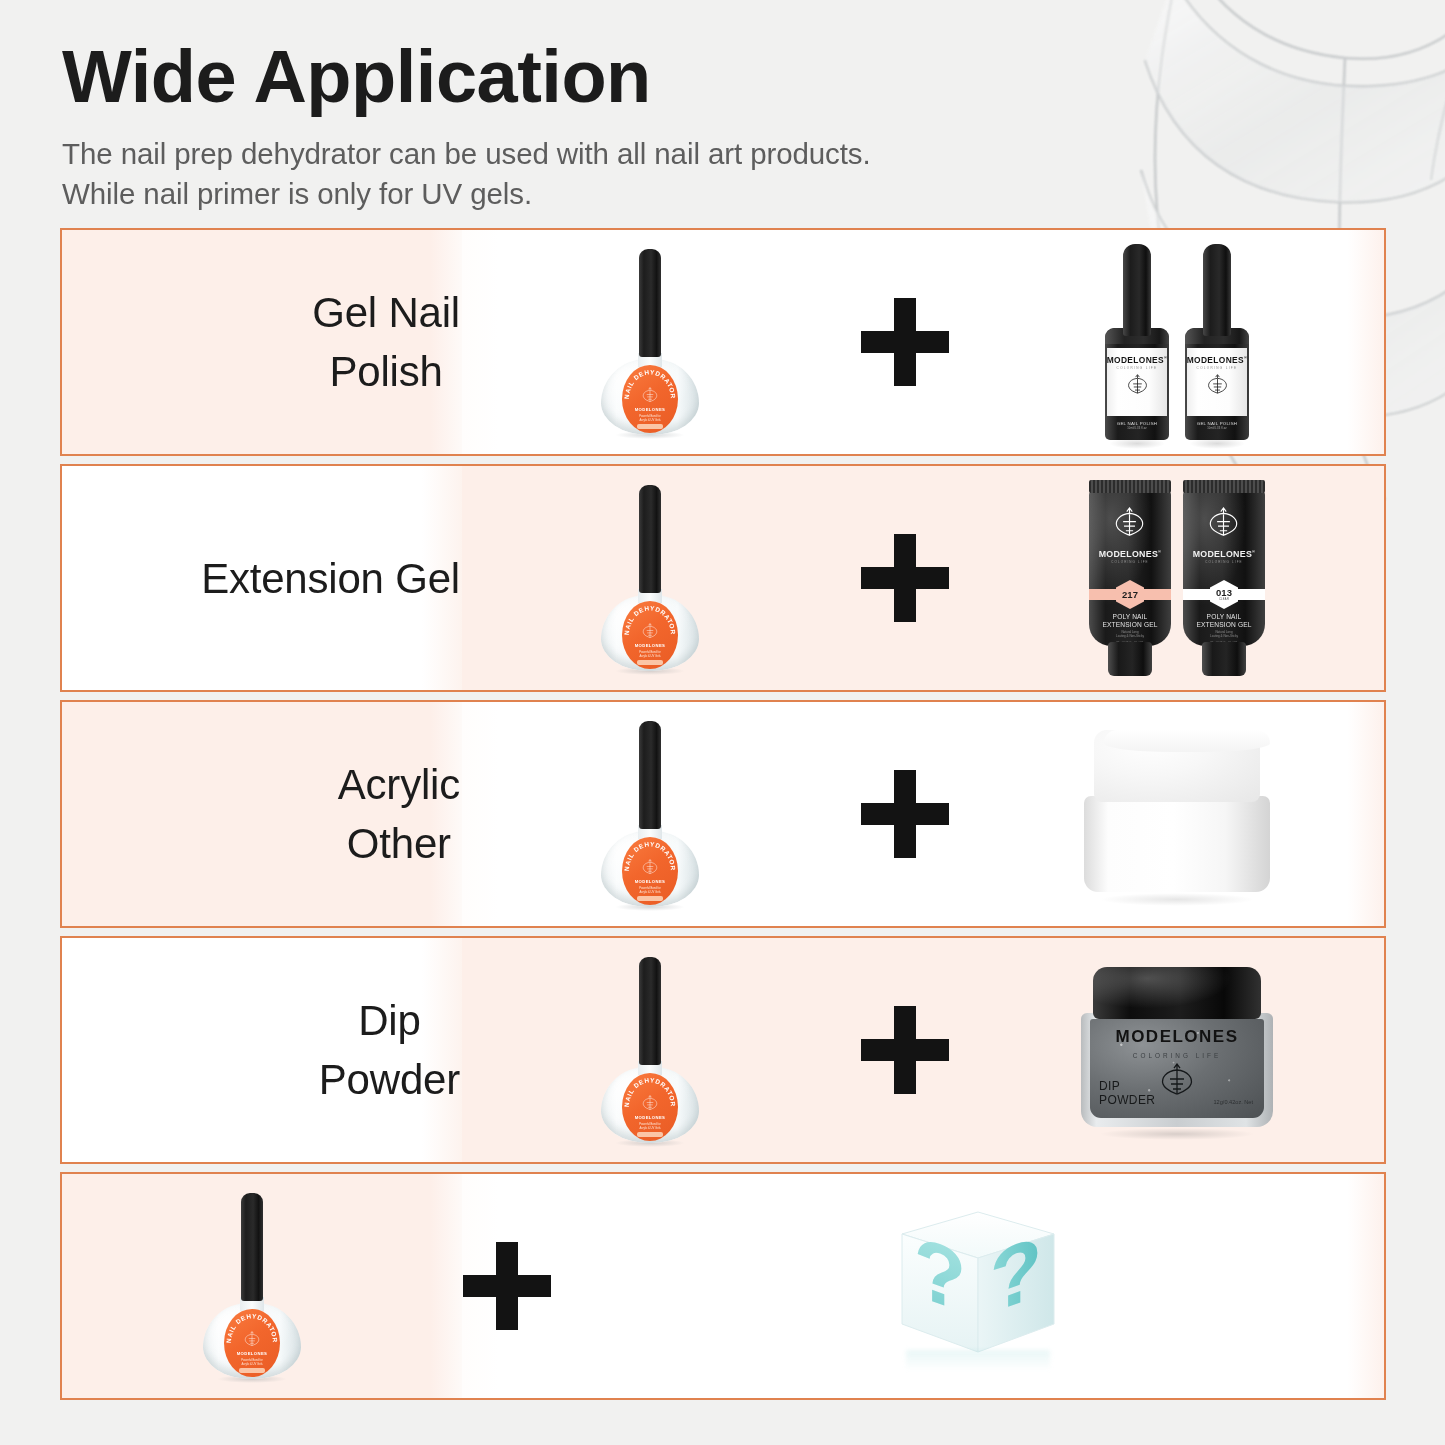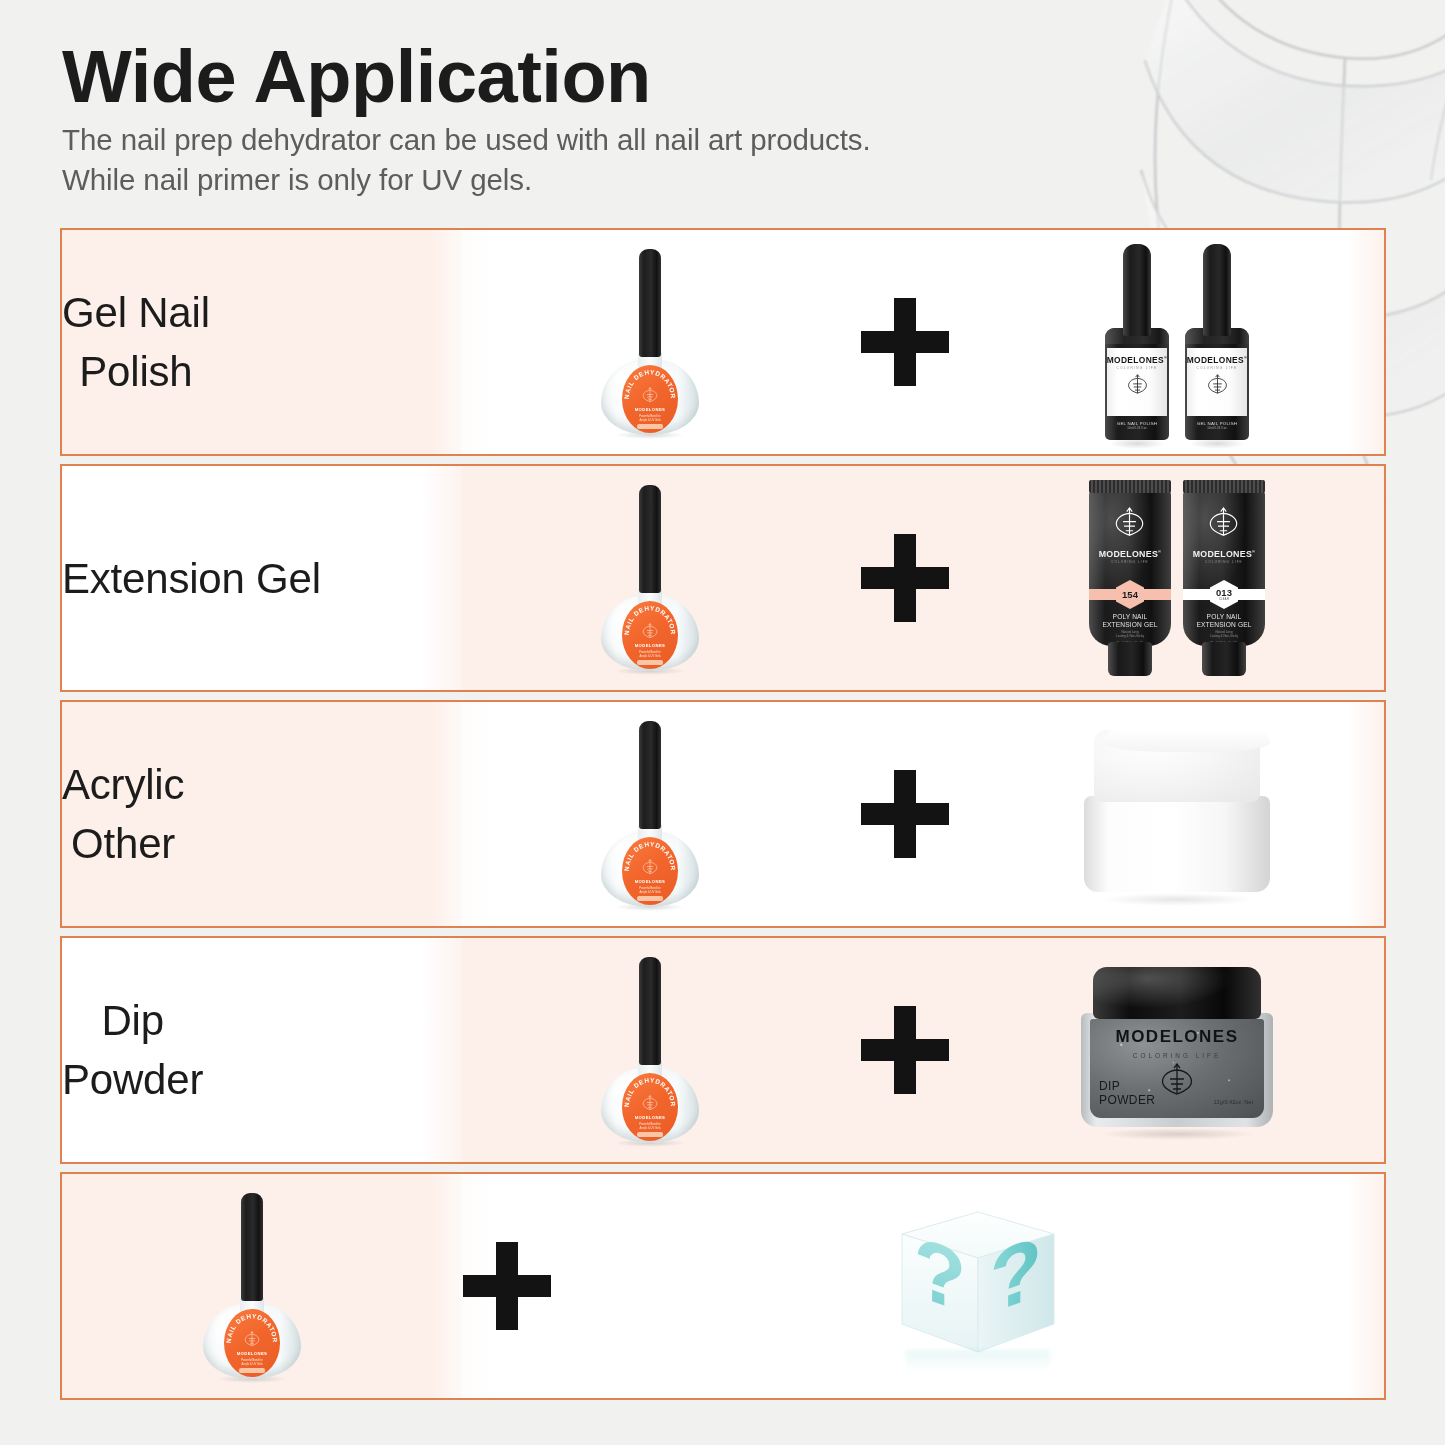--- a/index.html
+++ b/index.html
@@ -36,20 +36,21 @@
     width: 1120px;
   }
   #page-title {
     font-size: 74px;
     line-height: 86px;
     font-weight: bold;
     color: #1c1c1c;
     letter-spacing: -0.5px;
   }
   #subtitle {
+    margin-top: 14px;
     font-size: 29.5px;
     line-height: 40px;
     color: #5d5d5d;
     letter-spacing: -0.1px;
     white-space: pre-line;
   }
 
   
   #comparison-table {
     position: absolute;
@@ -68,21 +69,21 @@
     background: #ffffff;
   }
   .table-row:last-child { margin-bottom: 0; }
 
   
   .label-cell {
     width: 398px;
     flex: 0 0 398px;
     display: flex;
     align-items: center;
-    justify-content: flex-start;
+    justify-content: flex-end;
     position: relative;
     z-index: 2;
   }
   .label-text {
     font-size: 42px;
     line-height: 59px;
     color: #1c1c1c;
     text-align: center;
     white-space: pre-line;
     letter-spacing: -0.2px;
@@ -645,21 +646,21 @@
                 <div class="tb-logo"><svg width="31" height="32.86" viewBox="0 0 34 36" fill="none" stroke="#ffffff" stroke-width="1.25">
                     <path d="M14 5 L17 1 L20 5 M17 2 L17 7"></path>
                     <path d="M17 7 C 6 8, 1 15, 3 21 C 5 27, 12 29, 17 31 C 22 29, 29 27, 31 21 C 33 15, 28 8, 17 7 Z"></path>
                     <path d="M17 8 L17 31"></path>
                     <path d="M10 16 L24 16 M11 21 L23 21 M13 26 L21 26"></path>
                   </svg></div>
                 <div class="tb-brand">MODELONES<sup>®</sup></div>
                 <div class="tb-sub">COLORING LIFE</div>
                 <div class="tb-band" style="background:#f7bfae;"></div>
                 <div class="tb-hex" style="background:#f7bfae;">
-                  <span class="tb-code">154</span>
+                  <span class="tb-code">217</span>
                 </div>
                 <div class="tb-name">POLY NAIL<br>EXTENSION GEL</div>
                 <div class="tb-desc">Natural Long<br>Lasting &amp; Non-Sticky</div>
                 <div class="tb-vol">30g / 1.05 Oz. Net Wt.</div>
               </div>
               <div class="tb-crimp"></div>
               <div class="tb-cap"></div>
             </div>
             <div class="tube">
               <div class="tb-body">

